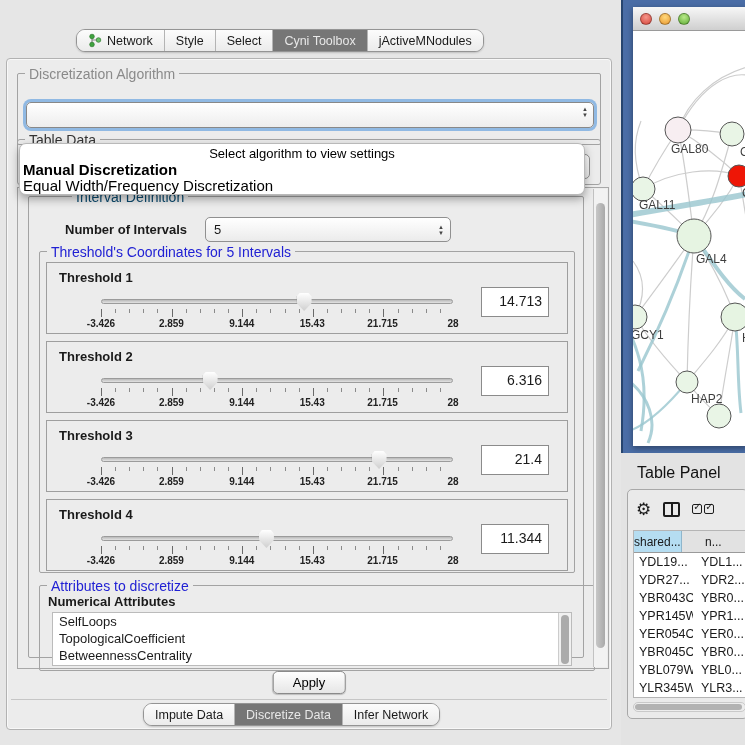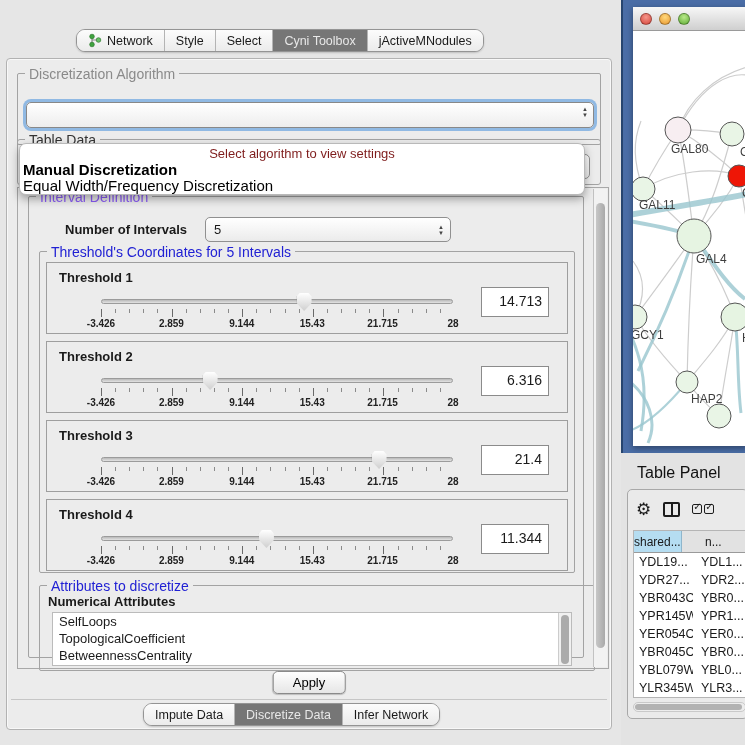--- a/index.html
+++ b/index.html
@@ -38,40 +38,40 @@
     background:linear-gradient(#ffffff,#ededed); border:1px solid #888;
     box-shadow:0 0 0 3px rgba(96,158,222,.65); }
   #algo-combo .spin { position:absolute; right:5px; top:3px; }
 
   .spin { display:flex; flex-direction:column; align-items:center; line-height:0; }
   .spin span { font-size:6px; color:#444; line-height:6px; }
 
   
   #algo-popup { position:absolute; left:12px; top:84px; width:566px; height:52px; background:#fff;
     border:1px solid #b9b9b9; border-radius:7px; box-shadow:0 4px 10px rgba(0,0,0,.35); z-index:50; padding-top:2px; }
-  #algo-popup .ph { text-align:center; color:#7f1d1d; font-size:13px; height:16px; }
+  #algo-popup .ph { text-align:center; color:#000000; font-size:13px; height:16px; }
   #algo-popup .opt { font-size:15px; padding:0 3px; height:16px; line-height:16px; color:#000; }
   #algo-popup .opt.bold { font-weight:bold; }
 
   
   #tabledata-group { left:10px; top:80px; width:584px; height:46px; border-radius:3px; }
   #tabledata-group > .legend { color:#333; }
   .combo { position:absolute; background:linear-gradient(#ffffff,#ebebeb); border:1px solid #909090; border-radius:5px;
     font-size:13px; display:flex; align-items:center; padding:0 8px; }
   .combo .spin { position:absolute; right:6px; top:50%; transform:translateY(-50%); }
   #tabledata-combo { left:10px; top:14px; width:562px; height:25px; }
 
   
   #scroll-region { position:absolute; left:10px; top:128px; width:592px; height:482px;
     border:1px solid #a8a8a8; background:#ececec; }
   .v-scrollbar { position:absolute; right:1px; top:1px; bottom:1px; width:14px; background:#f2f2f2; border-left:1px solid #c2c2c2; }
   .v-scrollbar .thumb { position:absolute; left:2px; right:2px; top:3%; height:93%; background:linear-gradient(90deg,#c7c7c7,#a9a9a9); border-radius:5px; }
 
   #interval-group { left:10px; top:8px; width:556px; height:462px; }
-  #interval-group > .legend { color:#8b5cf6; }
+  #interval-group > .legend { color:#0c4a6e;margin-left:36px; }
 
   #num-intervals-row { position:absolute; left:0; top:20px; width:100%; height:26px; }
   #num-intervals-label { position:absolute; left:36px; top:5px; font-weight:bold; font-size:13px; }
   #num-intervals-combo { left:176px; top:0; width:246px; height:25px; }
 
   #thr-group { left:10px; top:54px; width:536px; height:322px; }
   #thr-group > .legend { color:#2121d4; }
   #thresholds { position:absolute; left:6px; top:10px; right:6px; }
   .thr-panel { position:relative; height:72px; margin-bottom:7px; border:1px solid #9e9e9e; background:#ececec; }
   .thr-label { position:absolute; left:12px; top:7px; font-size:13px; font-weight:bold; }

